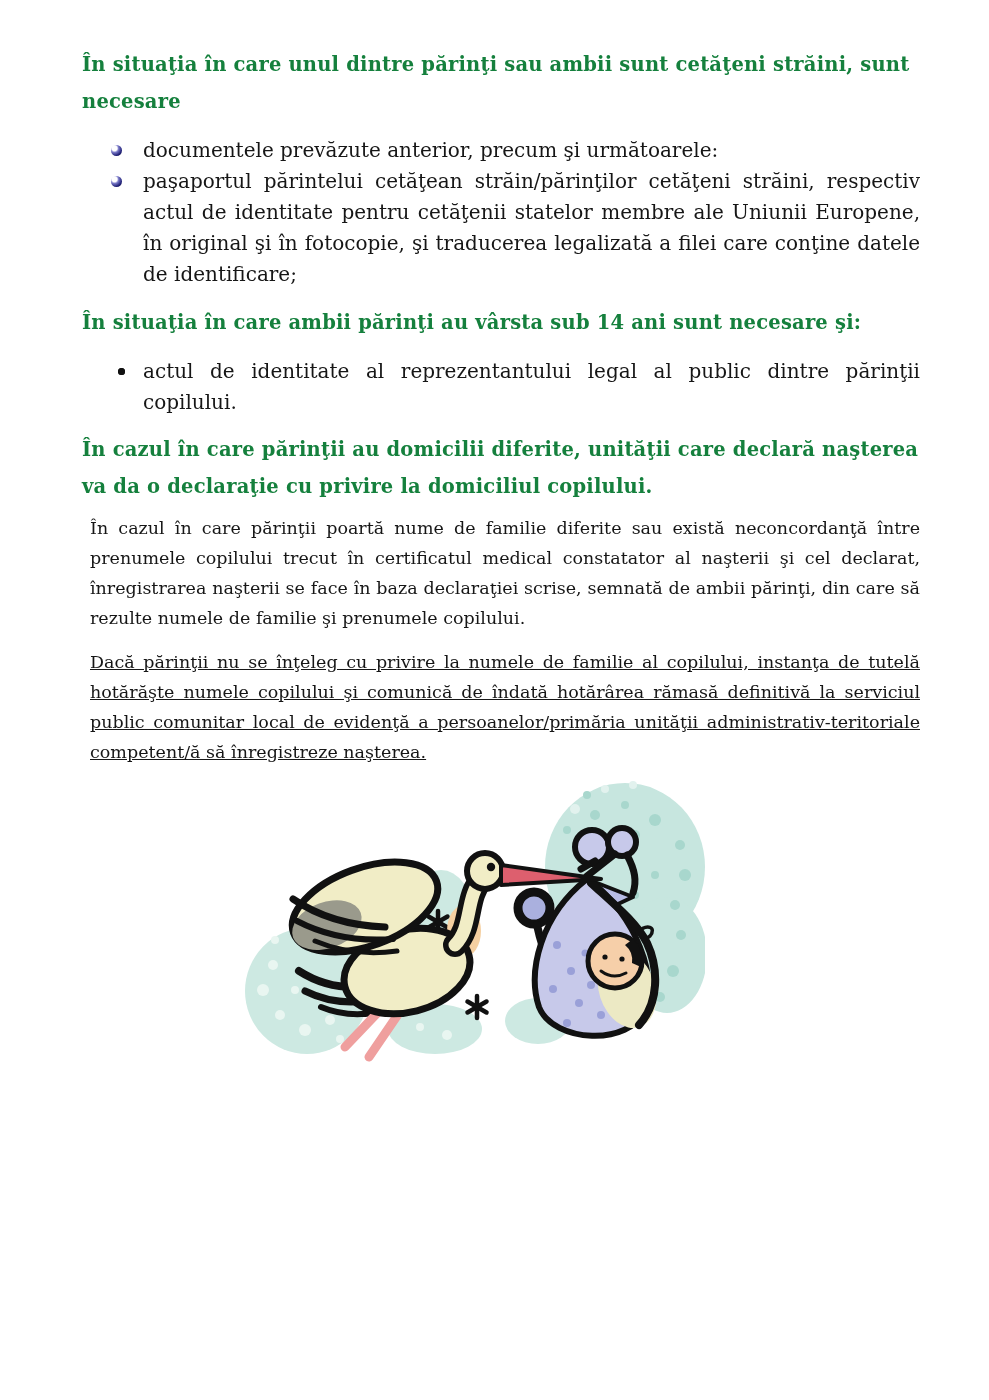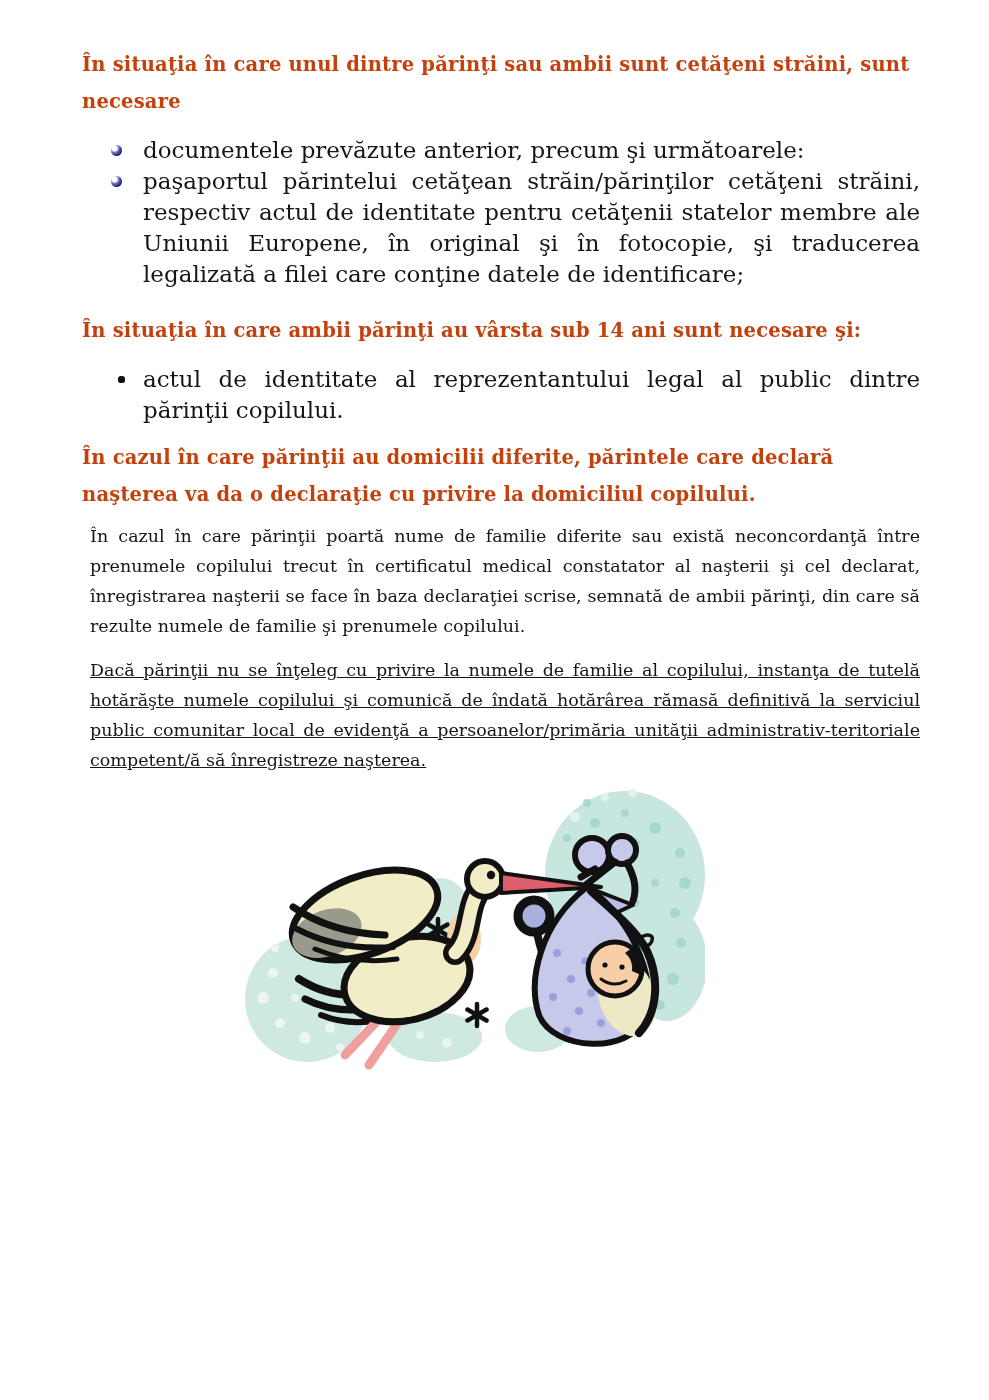--- a/index.html
+++ b/index.html
@@ -6,39 +6,39 @@
   body {
     width:989px; height:1400px;
     background:#ffffff;
     font-family:"DejaVu Serif", serif;
     color:#161616;
     overflow:hidden;
   }
   .page { padding:46px 69px 0 82px; }
 
   .red-h {
-    color:#c2410c;
+    color:#15803d;
     font-weight:bold;
     font-size:19.5px;
     line-height:37px;
     margin:0;
     letter-spacing:0.2px;
   }
-  h2.red-h { margin-top:22px; }
+  h2.red-h { margin-top:14px; }
   h3.red-h { margin-top:13px; }
 
   ul.doc-list {
     list-style:none;
     margin:15px 0 0 0;
     padding:0;
   }
   ul.doc-list li {
     position:relative;
     padding-left:61px;
-    font-size:23px;
+    font-size:20px;
     line-height:31px;
     text-align:justify;
   }
   .ball-bullet {
     position:absolute; left:29px; top:10px;
     width:11px; height:11px; border-radius:50%;
     background: radial-gradient(circle at 32% 30%, #ffffff 0 24%, #7a7ac8 38%, #23237a 68%, #0d0d3a 100%);
   }
   .dot-bullet {
     position:absolute; left:36px; top:12px;
@@ -83,21 +83,21 @@
   <ul class="doc-list">
     <li>
       <span class="dot-bullet"></span>
     </li>
     <li>
       <span class="dot-bullet"></span>
       <span>actul de identitate al reprezentantului legal al public dintre părinţii copilului.</span>
     </li>
   </ul>
 
-  <h3 class="red-h">În cazul în care părinţii au domicilii diferite, părintele care declară naşterea va da o declaraţie cu privire la domiciliul copilului.</h3>
+  <h3 class="red-h">În cazul în care părinţii au domicilii diferite, unităţii care declară naşterea va da o declaraţie cu privire la domiciliul copilului.</h3>
 
   <p class="body-par">În cazul în care părinţii poartă nume de familie diferite sau există neconcordanţă între prenumele copilului trecut în certificatul medical constatator al naşterii şi cel declarat, înregistrarea naşterii se face în baza declaraţiei scrise, semnată de ambii părinţi, din care să rezulte numele de familie şi prenumele copilului.</p>
 
   <p class="body-par second">Dacă părinţii nu se înţeleg cu privire la numele de familie al copilului, instanţa de tutelă hotărăşte numele copilului şi comunică de îndată hotărârea rămasă definitivă la serviciul public comunitar local de evidenţă a persoanelor/primăria unităţii administrativ-teritoriale competent/ă să înregistreze naşterea.</p>
 
   <figure class="clipart">
     <svg width="470" height="290" viewBox="0 0 470 290" xmlns="http://www.w3.org/2000/svg">
 
       <g fill="#cde9e2">
         <ellipse cx="72" cy="216" rx="62" ry="63"></ellipse>

